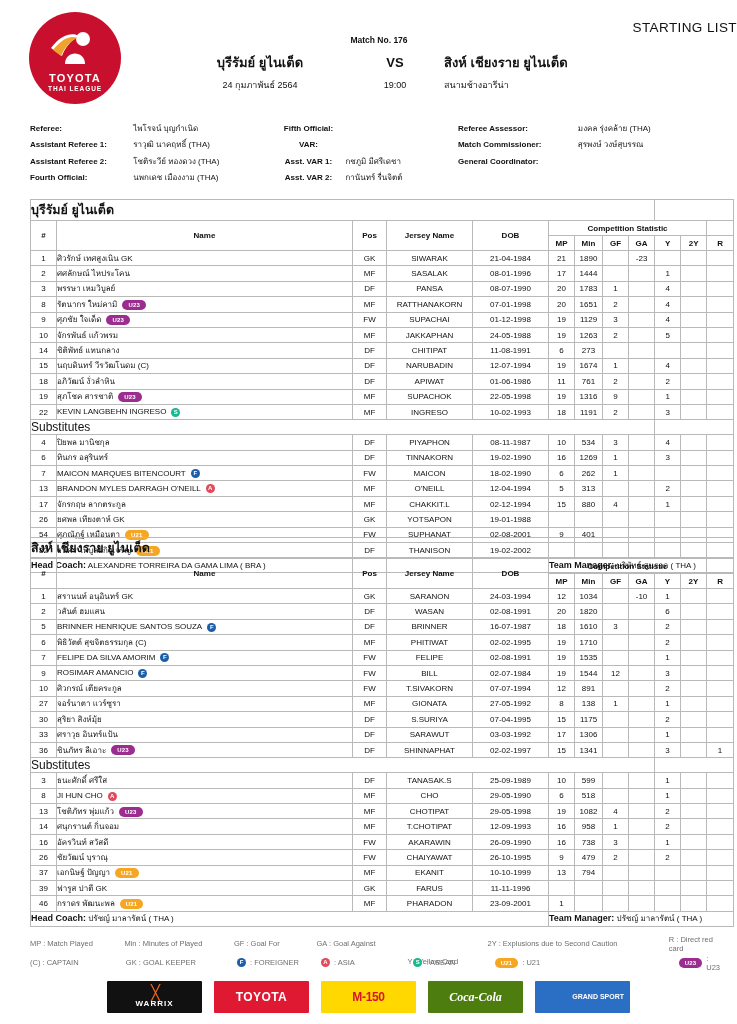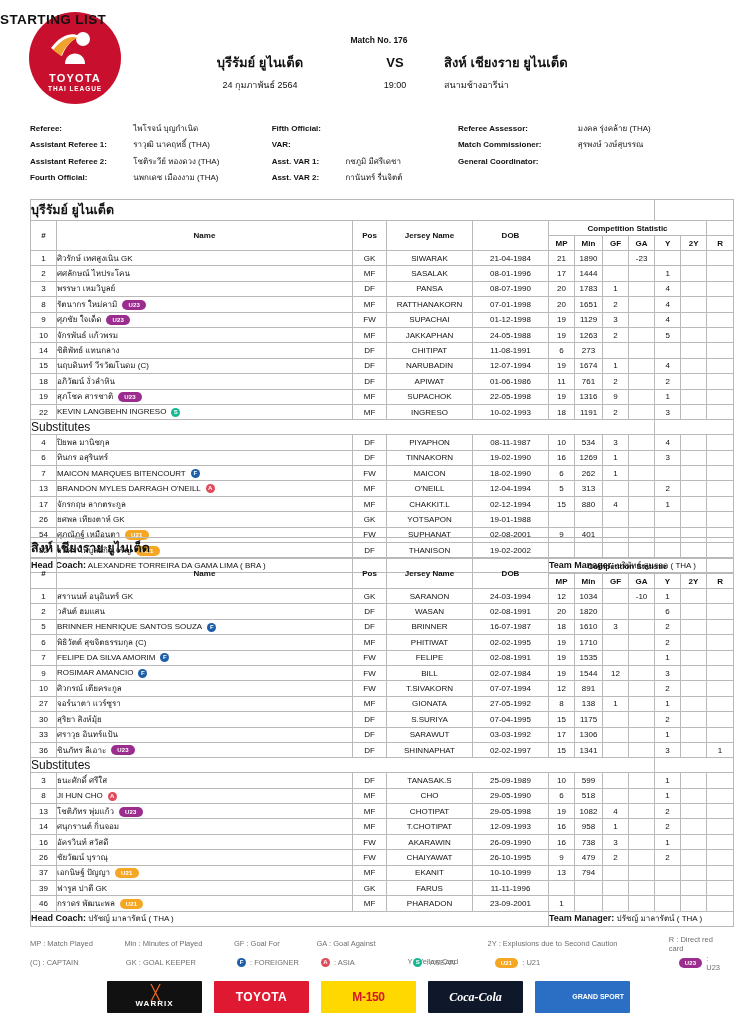--- a/index.html
+++ b/index.html
@@ -20,42 +20,42 @@
     width:92px; height:92px; border-radius:50%;
     background:#c8102e;
     display:flex; flex-direction:column; align-items:center; justify-content:flex-end;
     padding-bottom:10px;
   }
   .logo .mark { position:absolute; top:14px; left:0; right:0; height:44px; }
   .logo .t1 { color:#fff; font-size:11px; font-weight:bold; letter-spacing:1.2px; line-height:12px; }
   .logo .t2 { color:#fff; font-size:6.5px; font-weight:bold; letter-spacing:.9px; line-height:10px; }
 
   .title {
-    position:absolute; left:0; right:0; top:12px;
-    text-align:left; font-size:13.5px; font-weight:bold; letter-spacing:.4px;
+    position:absolute; left:0; right:0; top:20px;
+    text-align:right; font-size:13.5px; font-weight:normal; letter-spacing:.4px;
   }
   .matchno {
     position:absolute; left:0; right:0; top:35px;
     text-align:center; font-size:8.5px; font-weight:bold;margin-left:21px;
   }
   .vsrow { position:absolute; left:160px; right:30px; top:52px; display:flex; align-items:baseline; }
   .vsrow .home  { width:200px; text-align:center; font-size:13px; font-weight:bold; }
   .vsrow .vs    { width:70px;  text-align:center; font-size:13px; font-weight:bold; }
   .vsrow .away  { flex:1;      text-align:left;   font-size:13px; font-weight:bold; padding-left:14px;}
   .inforow { position:absolute; left:160px; right:30px; top:78px; display:flex; align-items:baseline; }
   .inforow .home { width:200px; text-align:center; font-size:9px; }
   .inforow .vs   { width:70px;  text-align:center; font-size:9px; }
   .inforow .away { flex:1;      text-align:left;   font-size:9px; padding-left:14px; }
 
   
   .officials { position:absolute; left:30px; top:120px; width:677px; font-size:8px; }
   .offrow { display:flex; height:16.5px; align-items:center; }
   .c1 { width:112px; font-weight:bold; }
   .c2 { width:150px; }
-  .c3 { width:80px;  font-weight:bold; }
+  .c3 { width:80px;  font-weight:bold;text-align:center; }
   .c4 { width:122px; }
   .c5 { width:130px; font-weight:bold; }
   .c6 { width:140px; }
 
   
   .tblwrap { position:absolute; left:30px; width:677px; }
   table.sheet { border-collapse:collapse; width:677px; table-layout:fixed; font-size:8px; }
   table.sheet td, table.sheet th { border:1px solid #b9b9b9; padding:0; }
   .teamname-cell {
     font-size:12.5px; font-weight:bold; height:21px; padding-left:4px;
@@ -110,21 +110,21 @@
   
   .sponsors { position:absolute; left:0; right:0; top:981px; display:flex; justify-content:center; gap:12px; }
   .sp { width:95px; height:32px; border-radius:1px; display:flex; align-items:center; justify-content:center;
         font-weight:bold; overflow:hidden; position:relative; }
   .sp-warrix { background:#111; flex-direction:column; }
   .sp-warrix .x { color:#ef6a1f; font-size:15px; line-height:13px; letter-spacing:-2px; }
   .sp-warrix .w { color:#fff; font-size:8px; letter-spacing:1px; }
   .sp-chang { background:#12294b; color:#fff; font-size:13px; font-style:italic; font-family:"Liberation Serif", serif;}
   .sp-toyota { background:#e01933; color:#fff; font-size:12px; letter-spacing:.4px;}
   .sp-m150 { background:#ffd800; color:#d8132a; font-size:12px; letter-spacing:-.3px;}
-  .sp-coke { background:#0f172a; color:#fff; font-size:12px; font-style:italic; font-family:"Liberation Serif", serif;}
+  .sp-coke { background:#4d7c0f; color:#fff; font-size:12px; font-style:italic; font-family:"Liberation Serif", serif;}
   .sp-grand { background:#2a6fc4; color:#fff; font-size:7px; line-height:8px; text-align:right; padding-right:6px;
               justify-content:flex-end; }
 </style>
 </head>
 <body>
 
 <div class="header">
   <div class="logo">
     <svg class="mark" viewBox="0 0 92 44">
       <circle cx="54" cy="13" r="7" fill="#ffffff"></circle>

